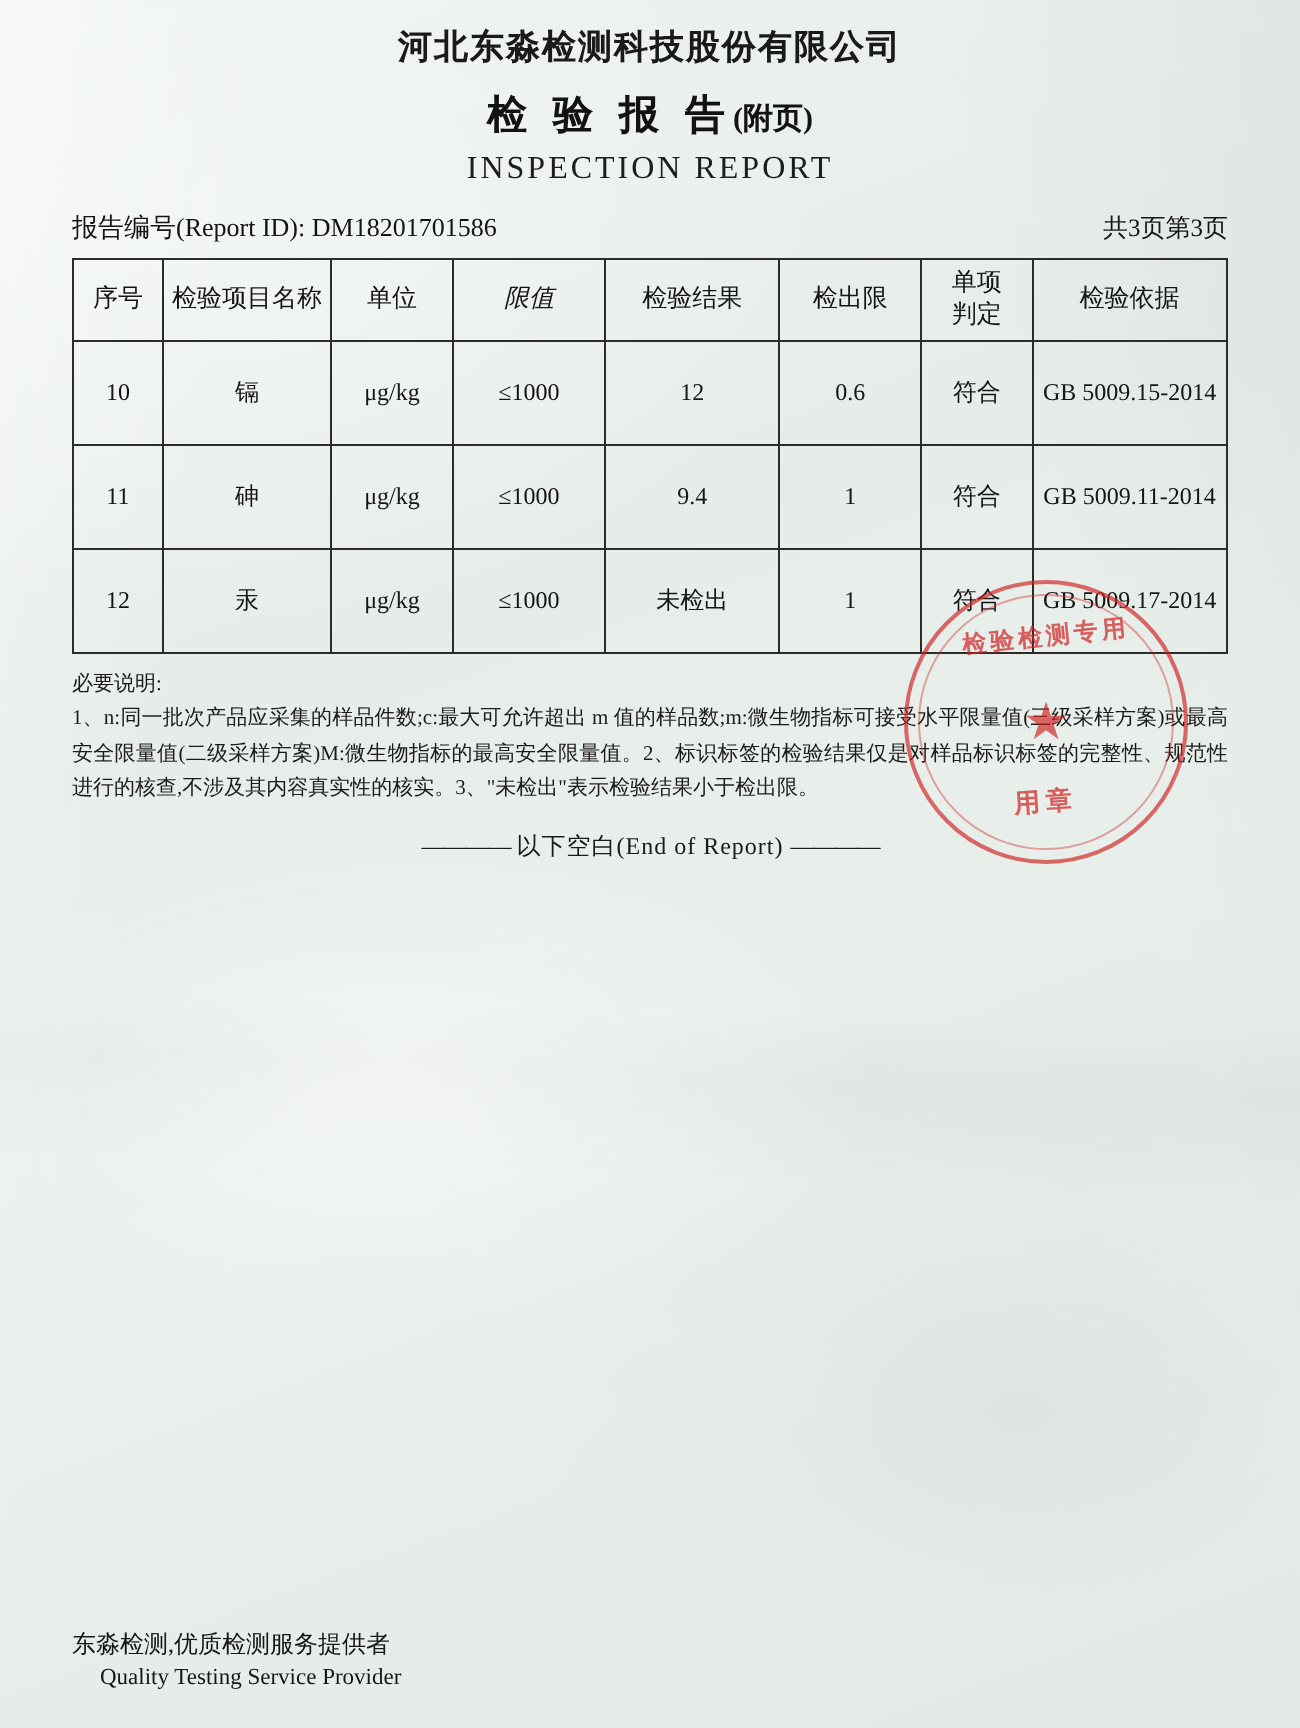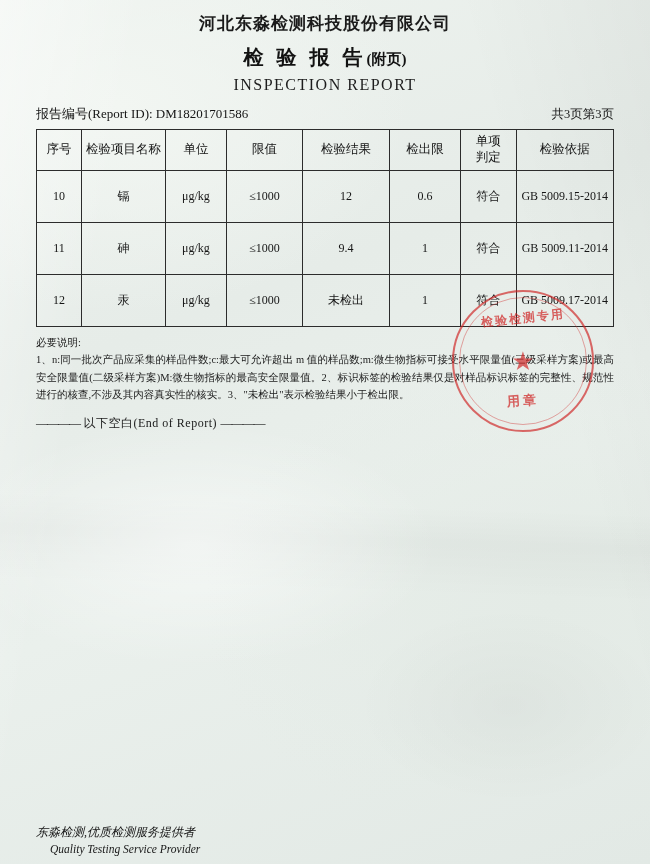--- a/index.html
+++ b/index.html
@@ -111,37 +111,38 @@
     padding: 2px 1px;
   }
   table.main td {
     font-size: 12px;
     height: 47px;
     padding: 2px 1px;
   }
   .col-no    { width: 8%; }
   .col-item  { width: 15.5%; }
   .col-unit  { width: 11%; }
-  .col-limit { width: 14%; }
+  .col-limit { width: 14%; font-style: italic; }
   .col-res   { width: 16%; }
   .col-det   { width: 13%; }
   .col-judge { width: 10%; }
   .col-basis { width: 18%; }
 
   .notes {
     margin-top: 7px;
     font-size: 10.5px;
     line-height: 1.65;
     color: #1b1b1b;
     text-align: justify;
   }
   .notes .nt-title { display: block; }
 
   .endline {
     margin-top: 12px;
+    text-align: center;
     font-size: 12px;
     color: #1a1a1a;
     letter-spacing: 0.5px;
   }
   .endline .dash {
     letter-spacing: -1px;
   }
 
   
   .seal {
@@ -200,26 +201,25 @@
     opacity: 0.9;
   }
 
   
   .footer {
     position: absolute;
     left: 0;
     bottom: 0;
     width: 650px;
     z-index: 4;
-    padding: 0 36px 6px 36px;
+    padding: 0 36px 16px 36px;
     box-sizing: border-box;
     display: flex;
     justify-content: space-between;
     align-items: flex-end;
-    font-style: italic;
   }
   .footer-left {
     font-size: 12px;
     color: #161616;
     line-height: 1.5;
   }
   .footer-left .en {
     font-size: 11.5px;
     padding-left: 14px;
     display: block;

